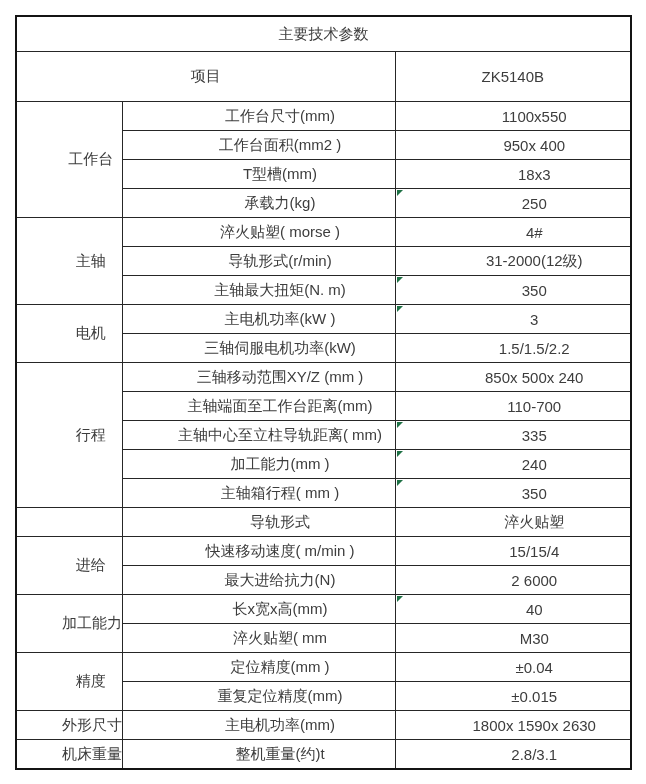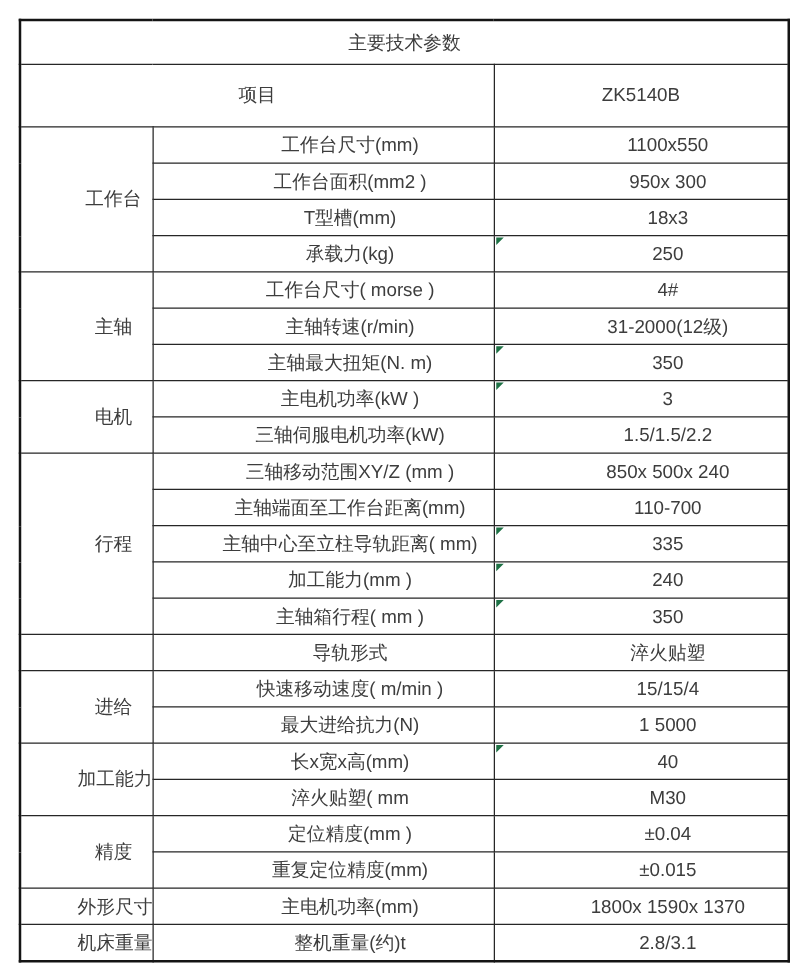--- a/index.html
+++ b/index.html
@@ -68,38 +68,38 @@
       <td>ZK5140B</td>
     </tr>
 
     <tr class="data-row">
       <td rowspan="4" class="section-cell">工作台</td>
       <td>工作台尺寸(mm)</td>
       <td><span>1100x550</span></td>
     </tr>
     <tr class="data-row">
       <td>工作台面积(mm2 )</td>
-      <td><span>950x 300</span></td>
+      <td><span>950x 400</span></td>
     </tr>
     <tr class="data-row">
       <td>T型槽(mm)</td>
       <td><span>18x3</span></td>
     </tr>
     <tr class="data-row">
       <td>承载力(kg)</td>
       <td><span class="corner-flag"></span><span>250</span></td>
     </tr>
 
     <tr class="data-row">
       <td rowspan="3" class="section-cell">主轴</td>
-      <td>工作台尺寸( morse )</td>
+      <td>淬火贴塑( morse )</td>
       <td><span>4#</span></td>
     </tr>
     <tr class="data-row">
-      <td>主轴转速(r/min)</td>
+      <td>导轨形式(r/min)</td>
       <td><span>31-2000(12级)</span></td>
     </tr>
     <tr class="data-row">
       <td>主轴最大扭矩(N. m)</td>
       <td><span class="corner-flag"></span><span>350</span></td>
     </tr>
 
     <tr class="data-row">
       <td rowspan="2" class="section-cell">电机</td>
       <td>主电机功率(kW )</td>
@@ -138,21 +138,21 @@
       <td><span>淬火贴塑</span></td>
     </tr>
 
     <tr class="data-row">
       <td rowspan="2" class="section-cell">进给</td>
       <td>快速移动速度( m/min )</td>
       <td><span>15/15/4</span></td>
     </tr>
     <tr class="data-row">
       <td>最大进给抗力(N)</td>
-      <td><span>1 5000</span></td>
+      <td><span>2 6000</span></td>
     </tr>
 
     <tr class="data-row">
       <td rowspan="2" class="section-cell">加工能力</td>
       <td>长x宽x高(mm)</td>
       <td><span class="corner-flag"></span><span>40</span></td>
     </tr>
     <tr class="data-row">
       <td>淬火贴塑( mm</td>
       <td><span>M30</span></td>
@@ -164,21 +164,21 @@
       <td><span>±0.04</span></td>
     </tr>
     <tr class="data-row">
       <td>重复定位精度(mm)</td>
       <td><span>±0.015</span></td>
     </tr>
 
     <tr class="data-row">
       <td class="section-cell">外形尺寸</td>
       <td>主电机功率(mm)</td>
-      <td><span>1800x 1590x 1370</span></td>
+      <td><span>1800x 1590x 2630</span></td>
     </tr>
 
     <tr class="data-row">
       <td class="section-cell">机床重量</td>
       <td>整机重量(约)t</td>
       <td><span>2.8/3.1</span></td>
     </tr>
 
   </tbody>
     </table>

